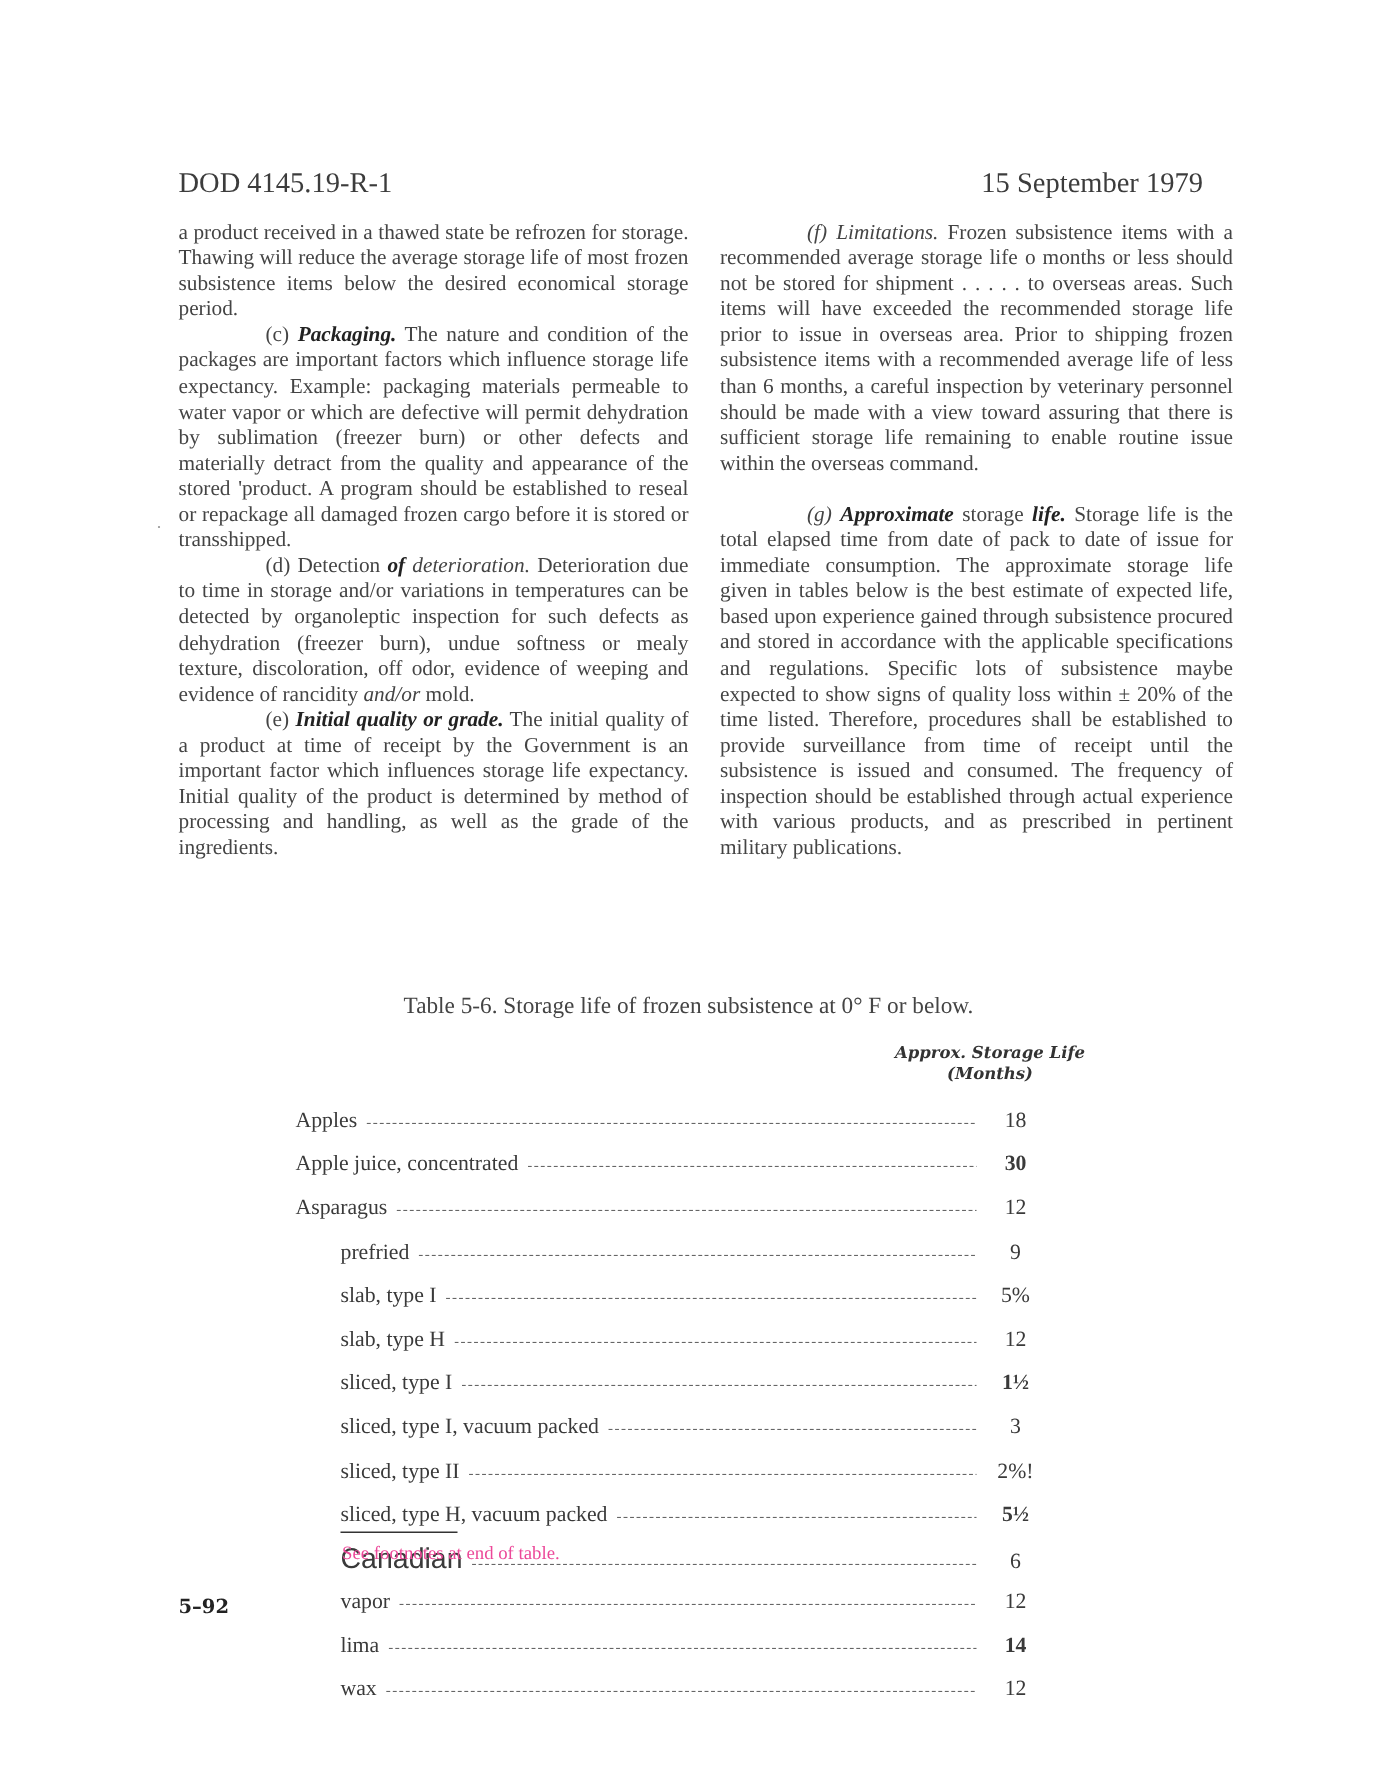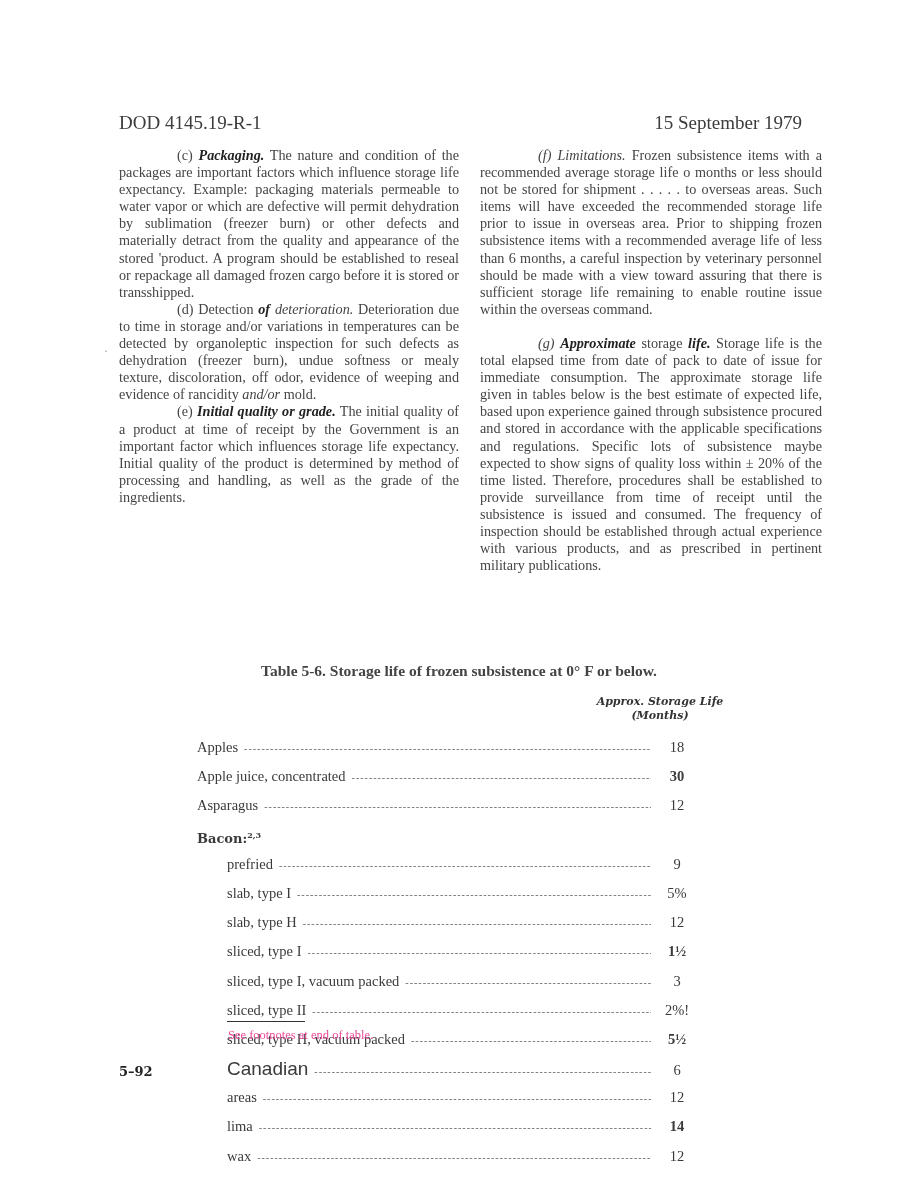--- a/index.html
+++ b/index.html
@@ -8,41 +8,42 @@
     .hdr { position: absolute; top: 112px; font-size: 19px; color: #3c3c3c; }
     .hdr.left { left: 119px; }
     .hdr.right { right: 116px; }
     .col { position: absolute; top: 147px; width: 340px; font-size: 14.2px; line-height: 17.1px; text-align: justify; color: #444; }
     .col.left { left: 119px; }
     .col.right { left: 480px; width: 342px; }
     .col p { margin: 0; }
     .indent { text-indent: 58px; }
     .gap { height: 17px; }
     b { color: #222; }
-    .caption { position: absolute; top: 662px; left: 0; width: 918px; text-align: center; font-size: 15.5px; color: #444; font-weight: bold; }
+    .caption { position: absolute; top: 662px; left: 0; width: 918px; text-align: center; font-size: 15.5px; color: #444; }
     .colhead { position: absolute; top: 694px; left: 590px; width: 140px; text-align: center; font-style: italic; font-size: 12px; line-height: 14px; color: #333; }
     .colhead .b { font-weight: bold; font-family: "DejaVu Serif", serif; font-size: 11px; }
     .table { position: absolute; top: 727px; left: 197px; width: 500px; font-size: 14.5px; }
     .row { display: flex; align-items: baseline; height: 17.2px; line-height: 17.2px; margin-top: 12px; }
     .row .name { white-space: nowrap; padding-right: 6px; }
     .row .lead { flex: 1; overflow: hidden; white-space: nowrap; color: #666; letter-spacing: 1px; font-size: 10px; }
     .row .val { width: 40px; text-align: center; padding-left: 6px; }
     .row.sub .name { padding-left: 30px; }
     .footrule { position: absolute; top: 1021px; left: 227px; width: 78px; border-top: 1px solid #333; }
     .footnote { position: absolute; top: 1028px; left: 228px; font-size: 12.5px; color: #ec4899; }
     .pagenum { position: absolute; top: 1064px; left: 119px; font-size: 13px; font-weight: bold; font-family: "DejaVu Serif", serif; color: #222; }
     .margin-mark { position: absolute; color: #999; font-size: 12px; }
   </style>
 </head>
 <body>
 
 <div class="hdr left">DOD 4145.19-R-1</div>
 <div class="hdr right">15 September 1979</div>
 
 <div class="col left">
+  <p>a product received in a thawed state be refrozen for storage. Thawing will reduce the average storage life of most frozen subsistence items below the desired economical storage period.</p>
   <p class="indent"><span>(c) </span><b><i>Packaging.</i></b><span> The nature and condition of the packages are important factors which influence storage life expectancy. Example: packaging materials permeable to water vapor or which are defective will permit dehydration by sublimation (freezer burn) or other defects and materially detract from the quality and appearance of the stored 'product. A program should be established to reseal or repackage all damaged frozen cargo before it is stored or transshipped.</span></p>
   <p class="indent"><span>(d) Detection </span><b><i>of</i></b><i> deterioration.</i><span> Deterioration due to time in storage and/or variations in temperatures can be detected by organoleptic inspection for such defects as dehydration (freezer burn), undue softness or mealy texture, discoloration, off odor, evidence of weeping and evidence of rancidity </span><i>and/or</i><span> mold.</span></p>
   <p class="indent"><span>(e) </span><b><i>Initial quality or grade.</i></b><span> The initial quality of a product at time of receipt by the Government is an important factor which influences storage life expectancy. Initial quality of the product is determined by method of processing and handling, as well as the grade of the ingredients.</span></p>
 </div>
 
 <div class="col right">
   <p class="indent"><i>(f) </i><i>Limitations.</i><span> Frozen subsistence items with a recommended average storage life o months or less should not be stored for shipment . . . . . to overseas areas. Such items will have exceeded the recommended storage life prior to issue in overseas area. Prior to shipping frozen subsistence items with a recommended average life of less than 6 months, a careful inspection by veterinary personnel should be made with a view toward assuring that there is sufficient storage life remaining to enable routine issue within the overseas command.</span></p>
   <div class="gap"></div>
   <p class="indent"><i>(g) </i><b><i>Approximate</i></b><span> storage </span><b><i>life.</i></b><span> Storage life is the total elapsed time from date of pack to date of issue for immediate consumption. The approximate storage life given in tables below is the best estimate of expected life, based upon experience gained through subsistence procured and stored in accordance with the applicable specifications and regulations. Specific lots of subsistence maybe expected to show signs of quality loss within ± 20% of the time listed. Therefore, procedures shall be established to provide surveillance from time of receipt until the subsistence is issued and consumed. The frequency of inspection should be established through actual experience with various products, and as prescribed in pertinent military publications.</span></p>
 </div>
@@ -63,23 +64,20 @@
     </div>
     <div class="row">
       <span class="name">Apple juice, concentrated</span>
       <span class="lead">--------------------------------------------------------------------------------------------------------------------------------------------------------------------------------------------------------</span>
       <span class="val" style="font-weight: bold;">30</span>
     </div>
     <div class="row">
       <span class="name">Asparagus</span>
       <span class="lead">--------------------------------------------------------------------------------------------------------------------------------------------------------------------------------------------------------</span>
       <span class="val">12</span>
-    </div>
-    <div class="row group">
-      <span class="name" style="font-weight: bold; font-family: &quot;DejaVu Serif&quot;, serif; font-size: 13px;">Bacon:<sup style="font-size: 8px;">2,3</sup></span>
     </div>
     <div class="row sub">
       <span class="name">prefried</span>
       <span class="lead">--------------------------------------------------------------------------------------------------------------------------------------------------------------------------------------------------------</span>
       <span class="val">9</span>
     </div>
     <div class="row sub">
       <span class="name">slab, type I</span>
       <span class="lead">--------------------------------------------------------------------------------------------------------------------------------------------------------------------------------------------------------</span>
       <span class="val">5%</span>
@@ -108,21 +106,21 @@
       <span class="name">sliced, type H, vacuum packed</span>
       <span class="lead">--------------------------------------------------------------------------------------------------------------------------------------------------------------------------------------------------------</span>
       <span class="val" style="font-weight: bold;">5½</span>
     </div>
     <div class="row sub">
       <span class="name" style="font-family: &quot;Liberation Sans&quot;, sans-serif; font-size: 19px;">Canadian</span>
       <span class="lead">--------------------------------------------------------------------------------------------------------------------------------------------------------------------------------------------------------</span>
       <span class="val">6</span>
     </div>
     <div class="row sub">
-      <span class="name">areas</span>
+      <span class="name">vapor</span>
       <span class="lead">--------------------------------------------------------------------------------------------------------------------------------------------------------------------------------------------------------</span>
       <span class="val">12</span>
     </div>
     <div class="row sub">
       <span class="name">lima</span>
       <span class="lead">--------------------------------------------------------------------------------------------------------------------------------------------------------------------------------------------------------</span>
       <span class="val" style="font-weight: bold;">14</span>
     </div>
     <div class="row sub">
       <span class="name">wax</span>

